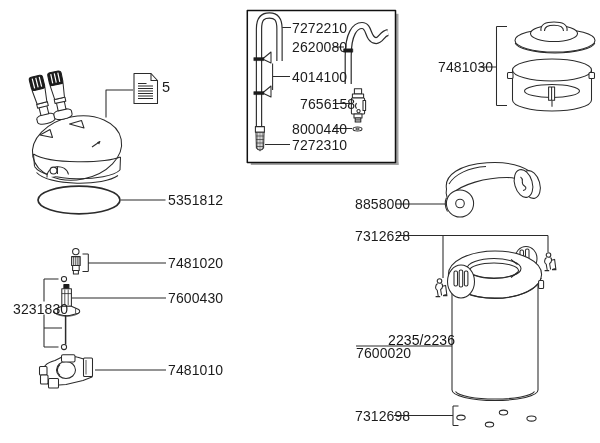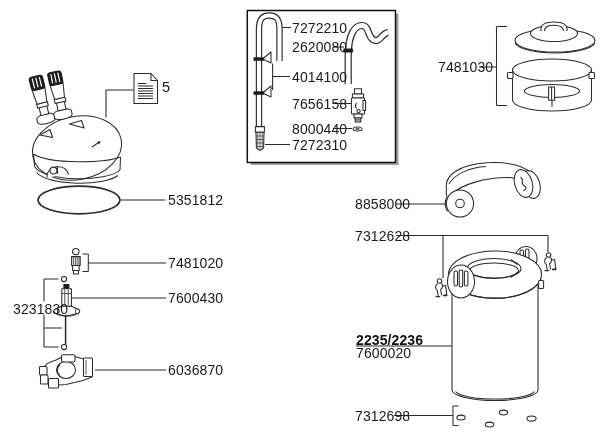--- a/index.html
+++ b/index.html
@@ -6,21 +6,21 @@
   #stage{
     position:relative;width:600px;height:443px;background:#ffffff;
     font-family:"Liberation Sans", sans-serif;overflow:hidden;
   }
   #art{position:absolute;left:0;top:0;}
   .lbl{
     position:absolute;font-size:14px;line-height:10px;color:#1b1b1b;
     white-space:nowrap;letter-spacing:0.1px;
   }
   .lbl.big{font-size:14.5px;line-height:13px;font-weight:400;}
-  .lbl.bold{font-weight:700;color:#111;}
+  .lbl.bold{font-weight:400;color:#111;margin-left:32px;}
   svg *{vector-effect:none;}
 </style>
 </head>
 <body>
 
 <div id="stage">
 
 <svg id="art" width="600" height="443" viewBox="0 0 600 443" fill="none" stroke="#2b2b2b" stroke-width="1.05" stroke-linecap="butt" stroke-linejoin="round">
 
   <g>
@@ -246,29 +246,29 @@
   </g>
   <path d="M 95,370 H 166"></path>
 </svg>
 
 <span class="lbl big" style="left:162px;top:81px">5</span>
 <span class="lbl" style="left:168px;top:195px">5351812</span>
 
 <span class="lbl" style="left:292px;top:23px">7272210</span>
 <span class="lbl" style="left:292px;top:42px">2620080</span>
 <span class="lbl" style="left:292px;top:71.5px">4014100</span>
-<span class="lbl" style="left:292px;top:99px">7656158</span>
+<span class="lbl" style="left:300px;top:99px">7656158</span>
 <span class="lbl" style="left:292px;top:123.5px">8000440</span>
 <span class="lbl" style="left:292px;top:140px">7272310</span>
 
 <span class="lbl" style="left:438px;top:62px">7481030</span>
 <span class="lbl" style="left:355px;top:199px">8858000</span>
 <span class="lbl" style="left:355px;top:230.5px">7312628</span>
 <span class="lbl bold" style="left:356px;top:335px">2235/2236</span>
 <span class="lbl" style="left:356px;top:347.5px">7600020</span>
 <span class="lbl" style="left:355px;top:410.5px">7312698</span>
 
 <span class="lbl" style="left:168px;top:258px">7481020</span>
 <span class="lbl" style="left:168px;top:293px">7600430</span>
 <span class="lbl" style="left:13px;top:303.5px">3231830</span>
-<span class="lbl" style="left:168px;top:365px">6036870</span>
+<span class="lbl" style="left:168px;top:365px">7481010</span>
 
 </div>
 
 </body></html>

